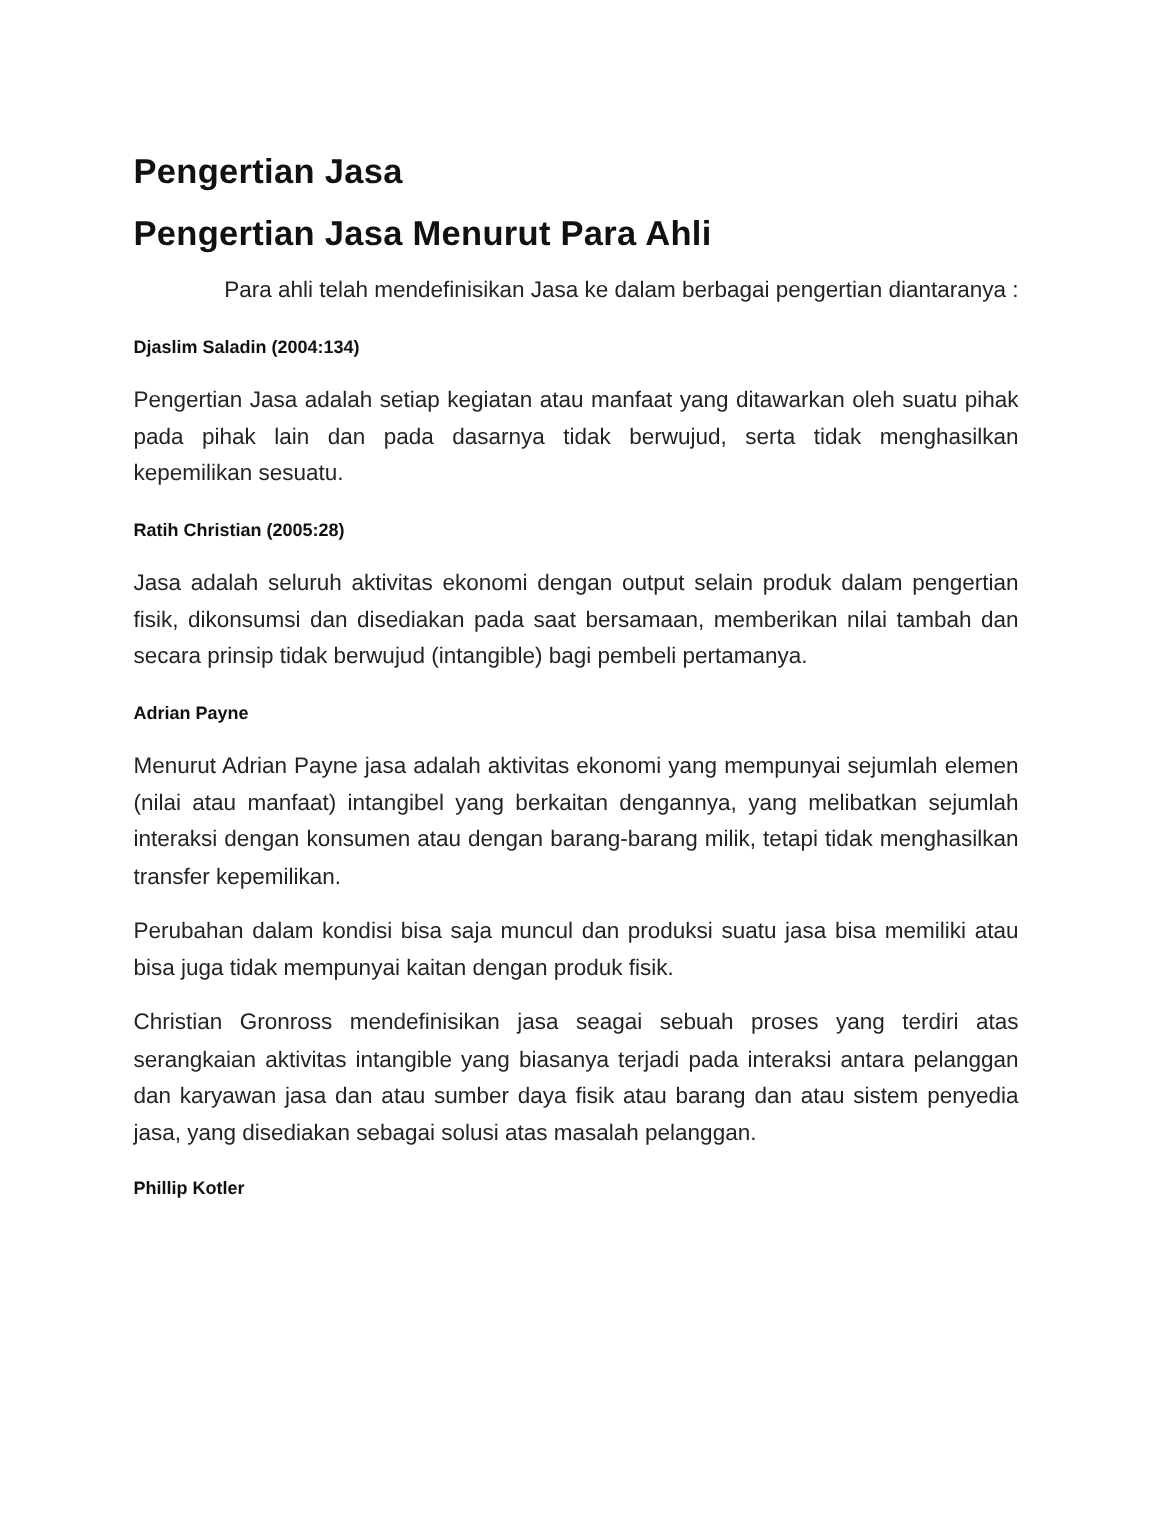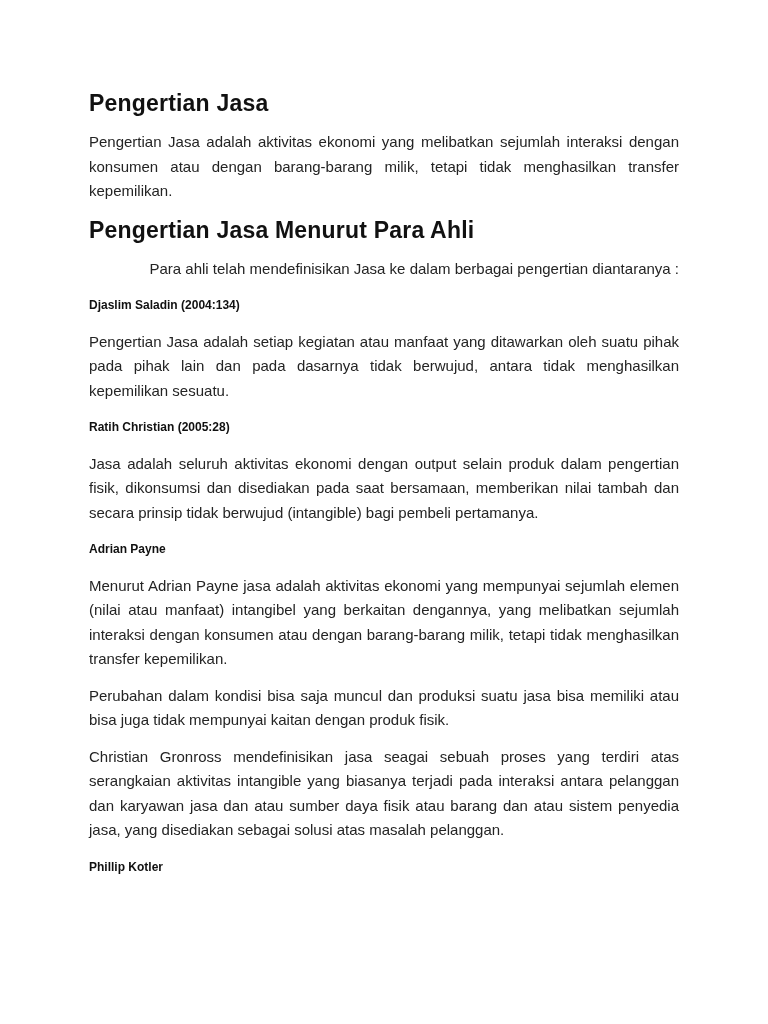--- a/index.html
+++ b/index.html
@@ -13,20 +13,21 @@
     height: 1024px;
     background: #ffffff;
     overflow: hidden;
     font-family: "Liberation Sans", "DejaVu Sans", sans-serif;
     color: #1f1f1f;
   }
   .content {
     box-sizing: border-box;
     padding: 89px 89px 0 89px;
     width: 768px;
+    margin-top: 11px;
   }
   .doc-h1 {
     font-size: 23px;
     line-height: 28px;
     font-weight: 700;
     color: #111111;
     margin: 0 0 13px 0;
     letter-spacing: 0.2px;
   }
   .doc-h3 {
@@ -49,29 +50,28 @@
   }
 </style>
 </head>
 <body>
 
 <div class="page">
   <div class="content">
 
     <h1 class="doc-h1">Pengertian Jasa</h1>
 
-    <p class="doc-p">Pengertian Jasa adalah aktivitas ekonomi yang melibatkan sejumlah interaksi dengan konsumen atau dengan barang-barang milik, tetapi tidak menghasilkan transfer kepemilikan.</p>
 
     <h1 class="doc-h1">Pengertian Jasa Menurut Para Ahli</h1>
 
     <p class="doc-p no-justify">Para ahli telah mendefinisikan Jasa ke dalam berbagai pengertian diantaranya :</p>
 
     <h3 class="doc-h3">Djaslim Saladin (2004:134)</h3>
 
-    <p class="doc-p">Pengertian Jasa adalah setiap kegiatan atau manfaat yang ditawarkan oleh suatu pihak pada pihak lain dan pada dasarnya tidak berwujud, antara tidak menghasilkan kepemilikan sesuatu.</p>
+    <p class="doc-p">Pengertian Jasa adalah setiap kegiatan atau manfaat yang ditawarkan oleh suatu pihak pada pihak lain dan pada dasarnya tidak berwujud, serta tidak menghasilkan kepemilikan sesuatu.</p>
 
     <h3 class="doc-h3">Ratih Christian (2005:28)</h3>
 
     <p class="doc-p">Jasa adalah seluruh aktivitas ekonomi dengan output selain produk dalam pengertian fisik, dikonsumsi dan disediakan pada saat bersamaan, memberikan nilai tambah dan secara prinsip tidak berwujud (intangible) bagi pembeli pertamanya.</p>
 
     <h3 class="doc-h3">Adrian Payne</h3>
 
     <p class="doc-p">Menurut Adrian Payne jasa adalah aktivitas ekonomi yang mempunyai sejumlah elemen (nilai atau manfaat) intangibel yang berkaitan dengannya, yang melibatkan sejumlah interaksi dengan konsumen atau dengan barang-barang milik, tetapi tidak menghasilkan transfer kepemilikan.</p>
 
     <p class="doc-p">Perubahan dalam kondisi bisa saja muncul dan produksi suatu jasa bisa memiliki atau bisa juga tidak mempunyai kaitan dengan produk fisik.</p>

